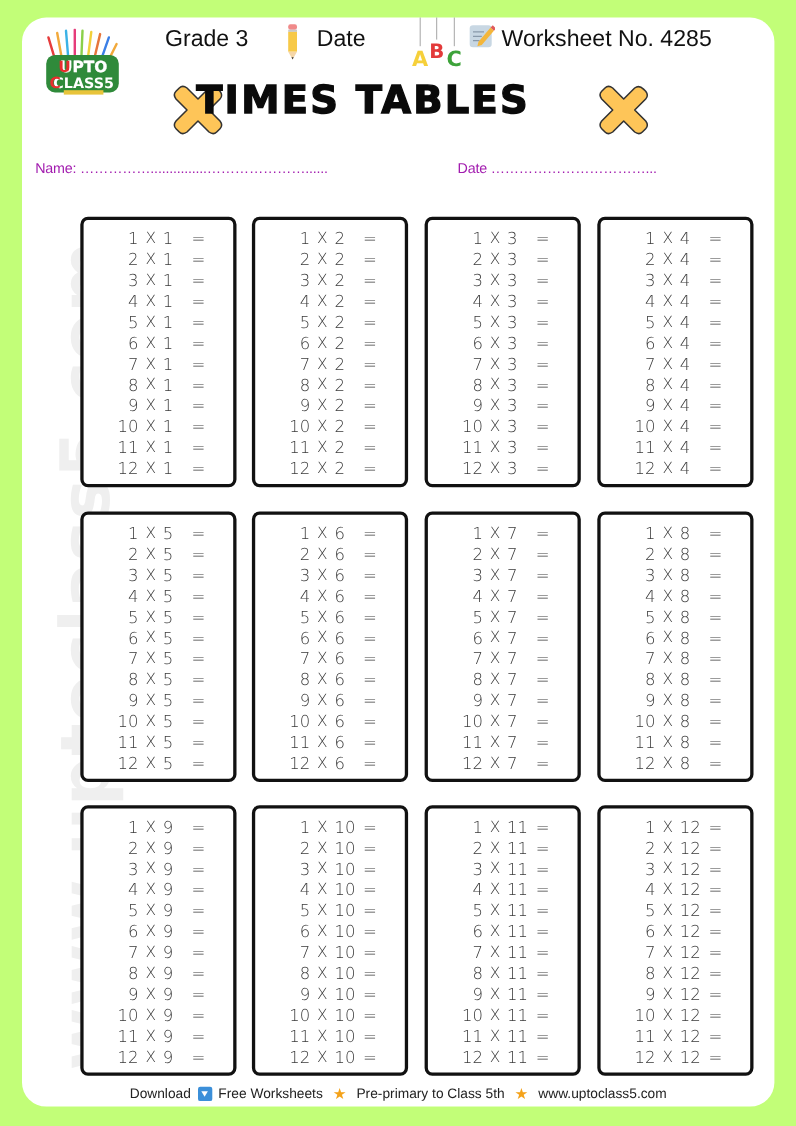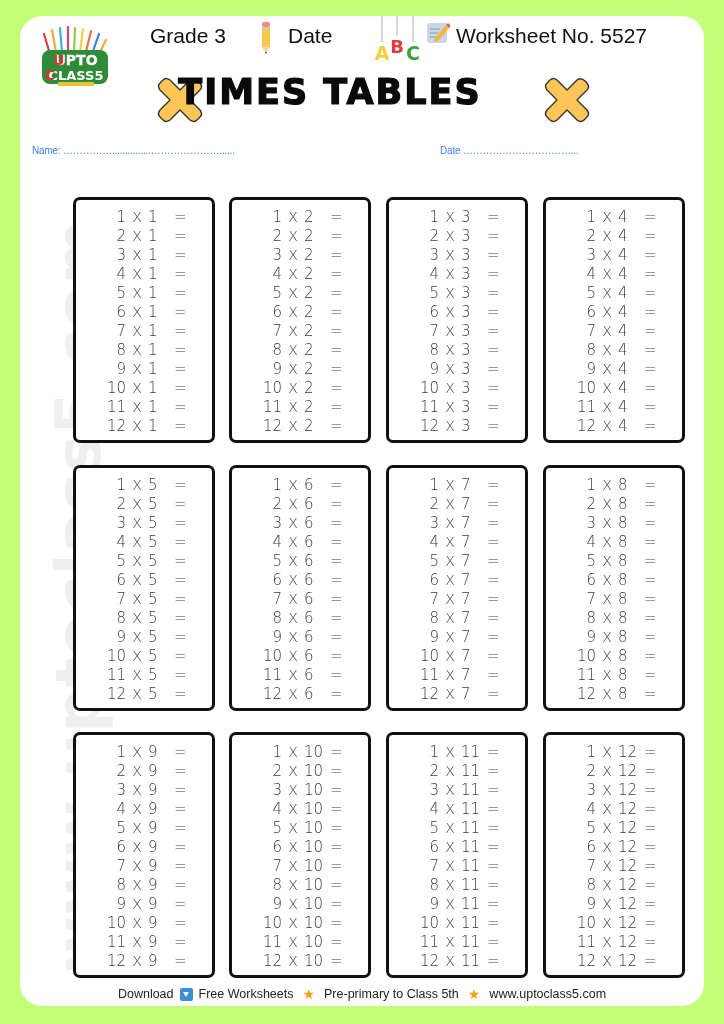--- a/index.html
+++ b/index.html
@@ -54,25 +54,25 @@
     color: #0a0a0a;
     -webkit-text-stroke: 1.2px #0a0a0a;
   }
   .cross-icon { position: absolute; top: 60px; width: 48px; height: 48px; }
   .cross-left { left: 136px; }
   .cross-right { left: 523px; }
   
   .field {
     position: absolute; top: 129px;
     font-family: "Liberation Sans", sans-serif;
-    font-size: 10px; color: #3b82f6;
+    font-size: 13px; color: #a21caf;
     letter-spacing: -0.2px;
   }
   .field-name { left: 12px; }
-  .field-date { left: 420px; }
+  .field-date { left: 396px; }
   
   .tbox {
     position: absolute;
     width: 142px; height: 246px;
     border: 3px solid #111;
     border-radius: 7px;
     background: #fff;
   }
   .tbox .rows {
     position: absolute; left: 0; top: 8px; width: 100%;
@@ -155,21 +155,21 @@
   </svg>
 
   <svg class="memo-icon" viewBox="0 0 24 24">
     <rect x="1" y="2" width="20" height="20" rx="3" fill="#c8d7e3"></rect>
     <line x1="4" y1="8" x2="14" y2="8" stroke="#8899aa" stroke-width="1.2"></line>
     <line x1="4" y1="12" x2="12" y2="12" stroke="#8899aa" stroke-width="1.2"></line>
     <line x1="4" y1="16" x2="10" y2="16" stroke="#8899aa" stroke-width="1.2"></line>
     <polygon points="9,17 20,4 23,7 12,20 8,21" fill="#f4b63a"></polygon>
     <polygon points="20,4 22,2 25,5 23,7" fill="#e05a5a"></polygon>
   </svg>
-  <span class="hdr-text hdr-worksheet">Worksheet No. 5527</span>
+  <span class="hdr-text hdr-worksheet">Worksheet No. 4285</span>
 
   <svg class="cross-icon cross-left" viewBox="0 0 48 48">
     <path d="M14 4 L24 14 L34 4 Q38 1 42 5 L44 7 Q47 11 44 14 L34 24 L44 34 Q47 38 44 41 L41 44 Q38 47 34 44 L24 34 L14 44 Q10 47 7 44 L4 41 Q1 38 4 34 L14 24 L4 14 Q1 10 4 7 L7 4 Q10 1 14 4 Z" fill="#fec558" stroke="#333" stroke-width="1.4" stroke-linejoin="round"></path>
   </svg>
   <div class="title">TIMES TABLES</div>
   <svg class="cross-icon cross-right" viewBox="0 0 48 48">
     <path d="M14 4 L24 14 L34 4 Q38 1 42 5 L44 7 Q47 11 44 14 L34 24 L44 34 Q47 38 44 41 L41 44 Q38 47 34 44 L24 34 L14 44 Q10 47 7 44 L4 41 Q1 38 4 34 L14 24 L4 14 Q1 10 4 7 L7 4 Q10 1 14 4 Z" fill="#fec558" stroke="#333" stroke-width="1.4" stroke-linejoin="round"></path>
   </svg>
 
   <div class="field field-name">Name: ……………...............…………………......</div>

